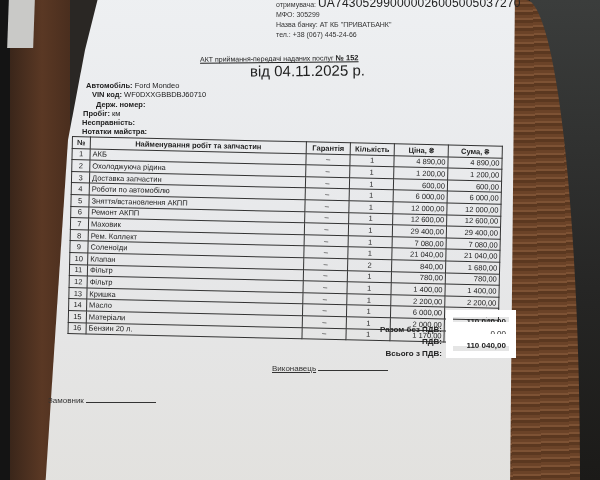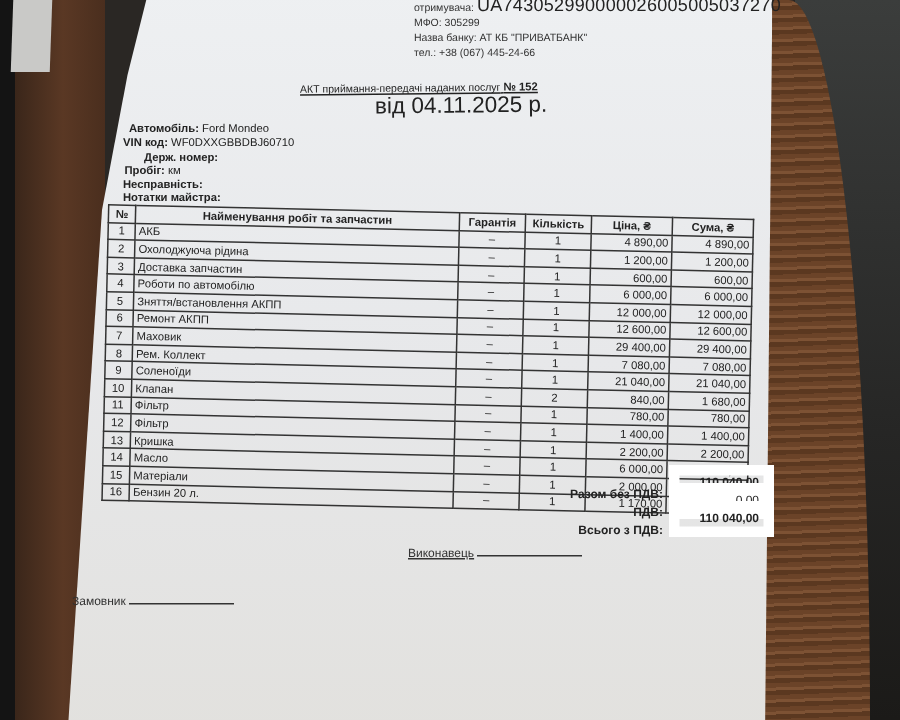--- a/index.html
+++ b/index.html
@@ -44,21 +44,21 @@
   .act-date {
     position: absolute; left: 250px; top: 62px; font-size: 15px; color: #222;
     transform: rotate(-0.6deg);
   }
   .car-info {
     position: absolute; left: 82px; top: 81px; font-size: 7.5px; color: #222;
     line-height: 9.3px;
   }
   .car-info .lbl { font-weight: bold; text-align: center; }
   .car-info .ln:nth-child(1) { margin-left: 4px; }
-  .car-info .ln:nth-child(2) { margin-left: 0; }
+  .car-info .ln:nth-child(2) { margin-left: 10px; }
   .car-info .ln:nth-child(3) { margin-left: 14px; }
   .car-info .ln:nth-child(4) { margin-left: 1px; }
   .table-wrap {
     position: absolute; left: 72px; top: 136px; width: 426px;
     transform: rotate(1.3deg); transform-origin: 0 0;
   }
   table { border-collapse: collapse; width: 100%; table-layout: fixed; }
   th, td {
     border: 1px solid #333; font-size: 7.5px; color: #222; height: 10.6px;
     padding: 0 2px; white-space: nowrap; overflow: hidden;

